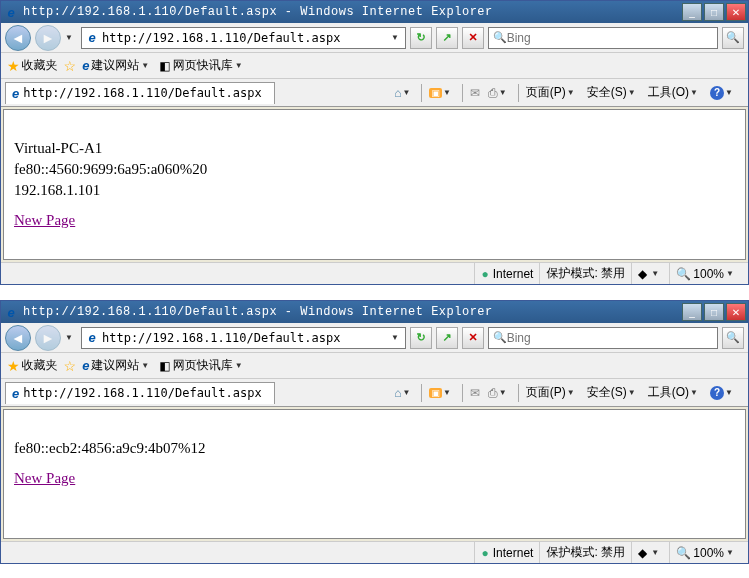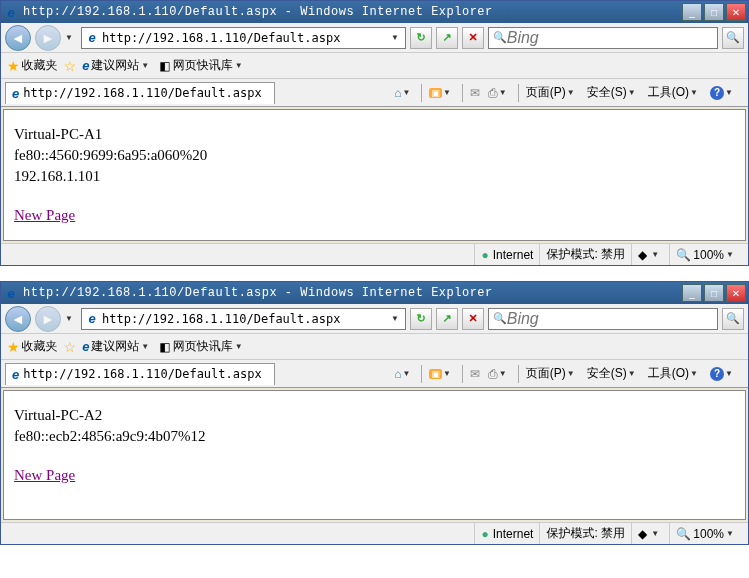--- a/index.html
+++ b/index.html
@@ -13,31 +13,31 @@
     .win-btn.close { background: linear-gradient(to bottom, #f77, #c33); color: #fff; }
     .nav-row { background: #f0f0f0; height: 30px; display: flex; align-items: center; padding: 2px 4px; gap: 4px; border-bottom: 1px solid #ccc; }
     .nav-btn { width: 26px; height: 26px; border-radius: 50%; background: linear-gradient(to bottom, #bce, #7ac); border: 1px solid #58a; display: flex; align-items: center; justify-content: center; cursor: pointer; color: #fff; font-size: 14px; }
     .nav-btn.disabled { opacity: 0.5; }
     .dropdown-arrow { width: 12px; cursor: pointer; font-size: 8px; color: #333; }
     .addr-container { flex: 1; display: flex; align-items: center; background: #fff; border: 1px solid #7a7a7a; height: 22px; padding: 0 2px; }
     .addr-icon { width: 16px; height: 16px; display: flex; align-items: center; justify-content: center; }
     .addr-text { flex: 1; font-family: "SimSun", monospace; font-size: 12px; padding: 0 2px; border: none; outline: none; }
     .small-btn { width: 22px; height: 22px; border: 1px solid #aaa; background: linear-gradient(to bottom, #fff, #ddd); display: flex; align-items: center; justify-content: center; cursor: pointer; font-size: 11px; }
     .search-box { display: flex; align-items: center; background: #fff; border: 1px solid #7a7a7a; height: 22px; width: 230px; padding: 0 4px; }
-    .search-box input { border: none; outline: none; flex: 1; font-size: 16px; color: #0f766e; font-style: italic; }
+    .search-box input { border: none; outline: none; flex: 1; font-size: 12px; color: #0f766e; }
     .fav-row { background: #f0f0f0; height: 26px; display: flex; align-items: center; padding: 2px 6px; gap: 6px; border-bottom: 1px solid #ccc; font-size: 12px; }
     .fav-item { display: flex; align-items: center; gap: 2px; cursor: pointer; }
     .tab-row { background: #f0f0f0; height: 28px; display: flex; align-items: center; padding: 2px 4px; border-bottom: 1px solid #999; }
     .tab { background: #fff; border: 1px solid #999; border-bottom: none; padding: 3px 12px 3px 6px; display: flex; align-items: center; gap: 4px; font-size: 12px; cursor: pointer; max-width: 380px; }
     .tab-text { font-family: "SimSun", monospace; }
     .cmd-bar { display: flex; align-items: center; gap: 2px; margin-left: auto; padding-right: 4px; }
     .cmd-item { display: flex; align-items: center; gap: 1px; padding: 2px 3px; cursor: pointer; font-size: 12px; }
     .cmd-sep { width: 1px; height: 18px; background: #aaa; margin: 0 2px; }
-    .content { background: #fff; border: 1px solid #888; margin: 2px; padding: 14px 10px; min-height: 130px; font-family: "Times New Roman", serif; font-size: 15px; line-height: 1.4; }
-    .content .link { color: #800080; text-decoration: underline; cursor: pointer; display: inline-block; margin-top: 18px; }
+    .content { background: #fff; border: 1px solid #888; margin: 2px; padding: 28px 10px; min-height: 130px; font-family: "Times New Roman", serif; font-size: 15px; line-height: 1.4; }
+    .content .link { color: #800080; text-decoration: underline; cursor: pointer; display: inline-block; margin-top: 9px; }
     .status-row { background: #f0f0f0; height: 22px; display: flex; align-items: center; padding: 0 4px; border-top: 1px solid #ccc; font-size: 12px; }
     .status-section { display: flex; align-items: center; gap: 4px; padding: 0 6px; border-left: 1px solid #ccc; height: 100%; }
     .zoom-section { margin-left: auto; display: flex; align-items: center; gap: 2px; }
     .ie-e { color: #0055aa; font-weight: bold; font-size: 13px; font-style: italic; }
     .star { color: #ffb000; font-size: 14px; }
     .green-x { color: #3a3; font-weight: bold; }
     .red-x { color: #c00; font-weight: bold; }
     .globe { color: #3a7; }
     .house { color: #58a; }
     .rss { color: #f80; background: #fa3; color: #fff; padding: 0 2px; border-radius: 2px; font-size: 9px; }
@@ -277,21 +277,20 @@
           <span class="dropdown-arrow">▼</span>
         </span>
       <span class="cmd-item">
           <span class="help-q">?</span>
           <span class="dropdown-arrow">▼</span>
         </span>
     </div>
   </div>
 
   <div class="content">
-    <div>Virtual-PC-A2</div>
     <div>fe80::ecb2:4856:a9c9:4b07%12</div>
     <a class="link">New Page</a>
   </div>
 
   <div class="status-row">
     <div class="spacer"></div>
     <div class="status-section">
         <span class="globe">●</span>
         <span>Internet</span>
       </div>

